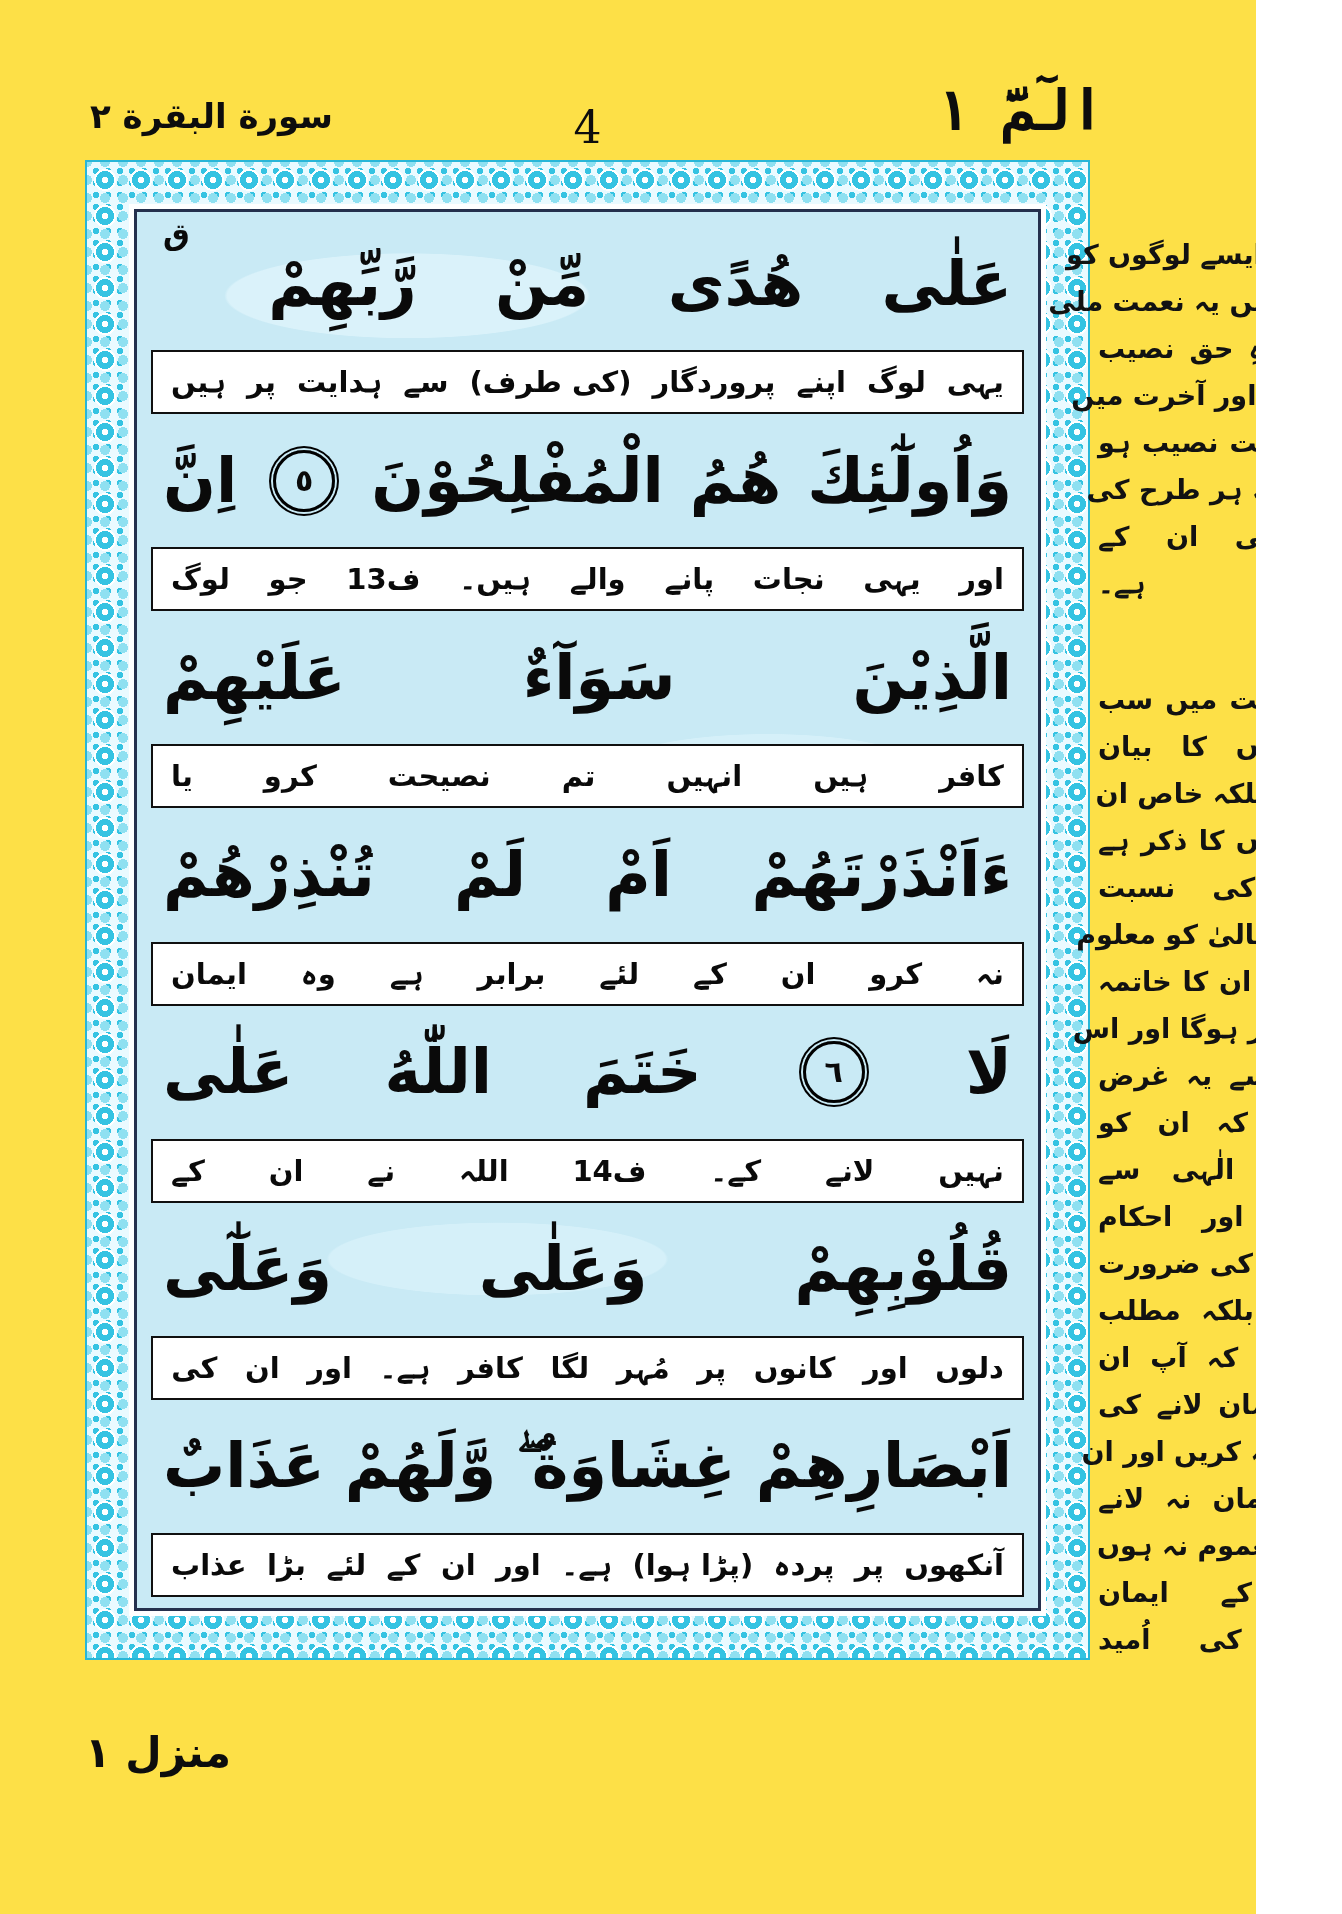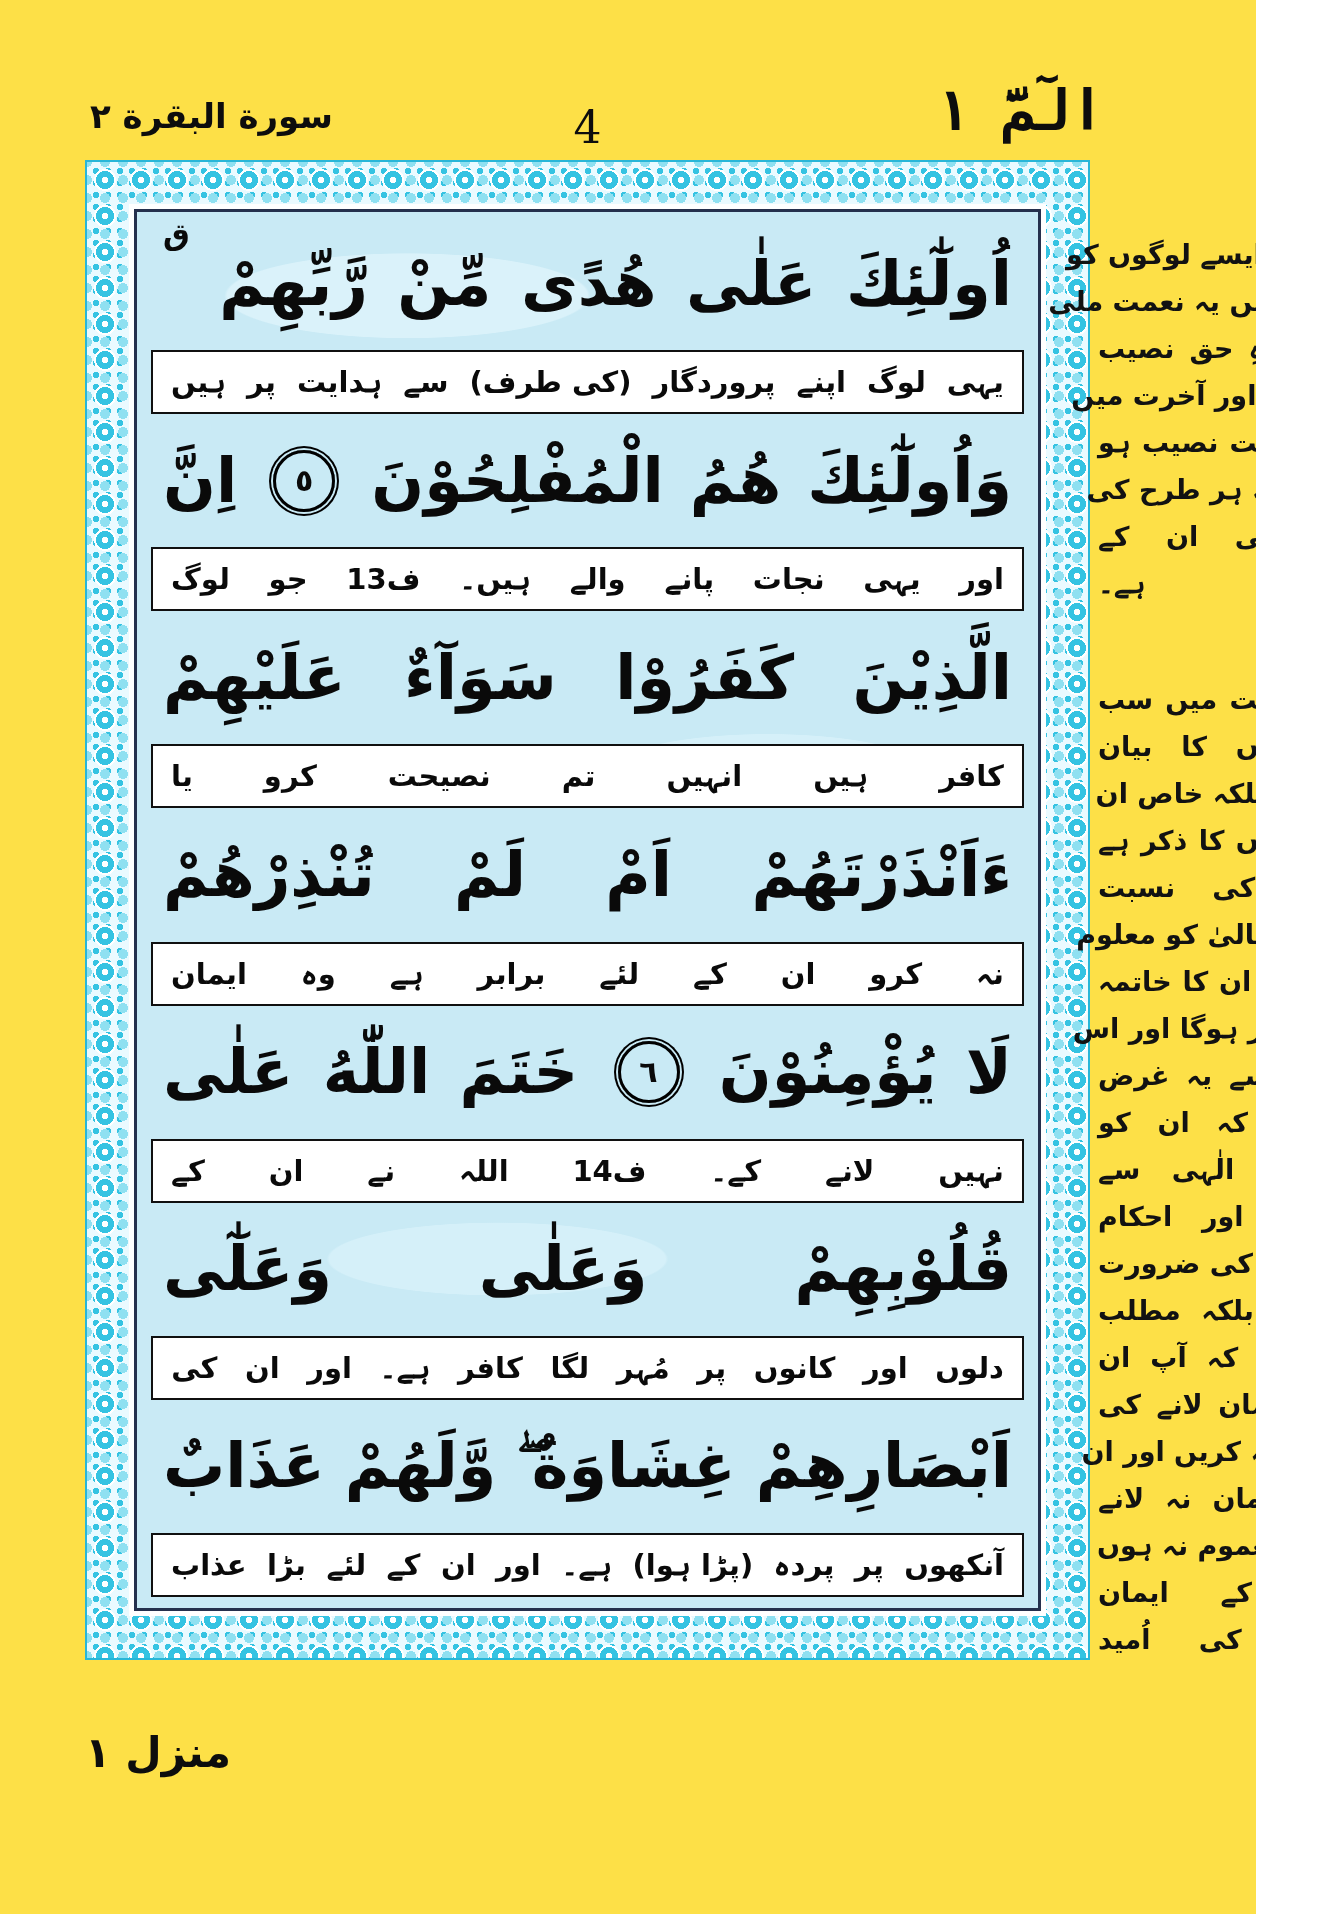--- a/index.html
+++ b/index.html
@@ -123,21 +123,20 @@
 
   <div class="surah-title">سورة البقرة ٢</div>
   <div class="page-number">4</div>
   <div class="juz-title">الٓمّٓ ١</div>
 
   <div class="frame">
     <div class="frame-gap">
       <div class="mushaf-panel">
 
       <div class="row-arabic">
-            <span class="word">اُولٰٓئِكَ</span>
             <span class="word">عَلٰى</span>
             <span class="word">هُدًى</span>
             <span class="word">مِّنْ</span>
             <span class="word">رَّبِّهِمْ</span>
             <span class="waqf">ق</span>
           </div>
           <div class="row-urdu">
             <span class="word">یہی</span>
             <span class="word">لوگ</span>
             <span class="word">اپنے</span>
@@ -161,21 +160,20 @@
             <span class="word">نجات</span>
             <span class="word">پانے</span>
             <span class="word">والے</span>
             <span class="word">ہیں۔</span>
             <span class="ref">ف13</span>
             <span class="word">جو</span>
             <span class="word">لوگ</span>
           </div>
           <div class="row-arabic">
             <span class="word">الَّذِيْنَ</span>
-            <span class="word">كَفَرُوْا</span>
             <span class="word">سَوَآءٌ</span>
             <span class="word">عَلَيْهِمْ</span>
           </div>
           <div class="row-urdu">
             <span class="word">کافر</span>
             <span class="word">ہیں</span>
             <span class="word">انہیں</span>
             <span class="word">تم</span>
             <span class="word">نصیحت</span>
             <span class="word">کرو</span>
@@ -193,21 +191,20 @@
             <span class="word">ان</span>
             <span class="word">کے</span>
             <span class="word">لئے</span>
             <span class="word">برابر</span>
             <span class="word">ہے</span>
             <span class="word">وہ</span>
             <span class="word">ایمان</span>
           </div>
           <div class="row-arabic">
             <span class="word">لَا</span>
-            <span class="word">يُؤْمِنُوْنَ</span>
             <span class="ayah-medallion">٦</span>
             <span class="word">خَتَمَ</span>
             <span class="word">اللّٰهُ</span>
             <span class="word">عَلٰى</span>
           </div>
           <div class="row-urdu">
             <span class="word">نہیں</span>
             <span class="word">لانے</span>
             <span class="word">کے۔</span>
             <span class="ref">ف14</span>

